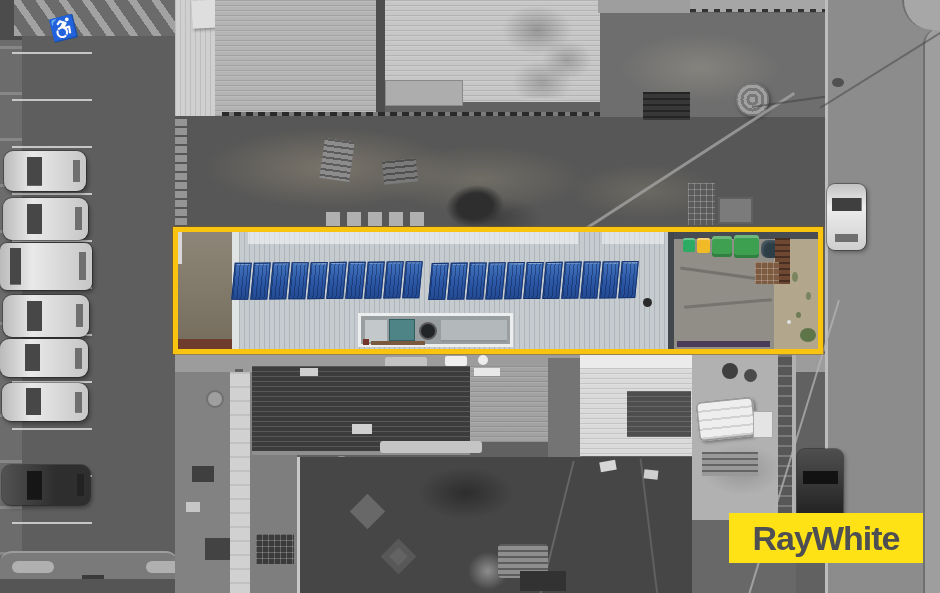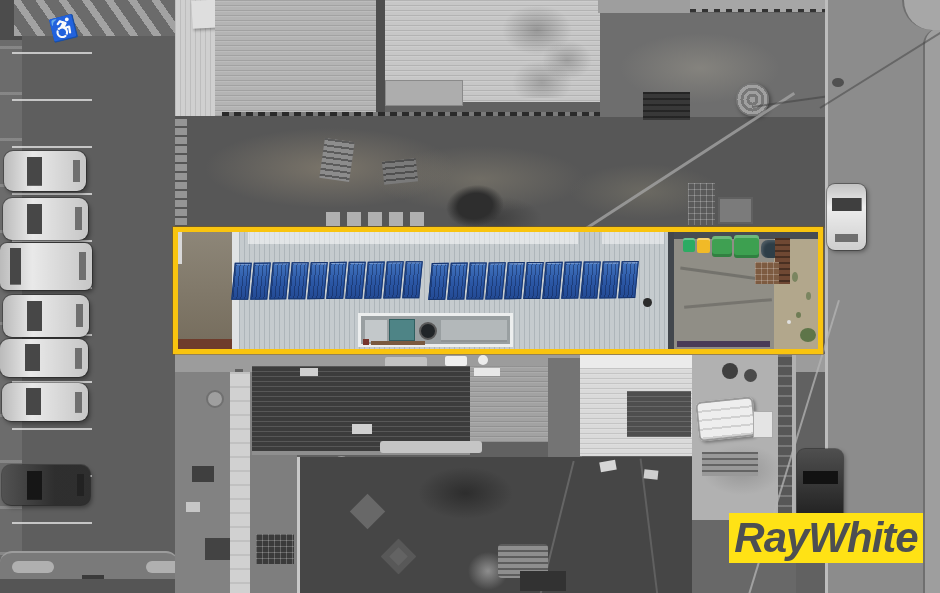--- a/index.html
+++ b/index.html
@@ -46,21 +46,21 @@
     border:5px solid #F9C40F; box-sizing:border-box; z-index:5;
     box-shadow: 0 0 0 1px rgba(140,95,0,.45), inset 0 0 0 1px rgba(170,110,0,.5); }
   .solar-row { position:absolute; top:30px; display:flex; gap:2px; transform:rotate(-.5deg); }
   .solar-panel { width:17px; height:37px; flex:0 0 auto; transform:skewX(-6deg);
     background-color:#2b57a5;
     background-image: repeating-linear-gradient(90deg, rgba(13,30,70,.45) 0 1px, transparent 1px 4px),
                       linear-gradient(180deg, #4274bf 0%, #2b57a5 55%, #234a94 100%);
     border:1px solid #16336b; box-sizing:border-box; box-shadow: inset 0 1px 0 rgba(255,255,255,.35); }
   .logo { position:absolute; left:729px; top:513px; width:194px; height:50px; background:#FFE215;
     display:flex; align-items:center; justify-content:center; z-index:10; }
-  .logo span { font-style:italic; font-weight:800; font-size:42px; color:#4D4F52; letter-spacing:-1px; }
+  .logo span { font-weight:800; font-size:34px; color:#4D4F52; letter-spacing:-1px; }
 </style>
 </head>
 <body>
 
 <div class="stage">
 
   <div class="abs" style="left:0;top:0;width:178px;height:593px;background:#5e5e5e;"></div>
   <div class="abs" style="left:0;top:0;width:22px;height:593px;background:#6c6c6c;background-image:linear-gradient(#4c4c4c,#4c4c4c),repeating-linear-gradient(180deg,rgba(255,255,255,.18) 0 3px,transparent 3px 46px);background-repeat:no-repeat,repeat;background-size:100% 40px,100% 100%;"></div>
   <div class="abs" style="left:14px;top:0;width:164px;height:36px;background:repeating-linear-gradient(55deg,#a2a2a2 0 7px,#6b6b6b 7px 19px);"></div>
   <div class="abs" style="left:12px;top:52px;width:80px;height:494px;background:repeating-linear-gradient(180deg,#d8d8d8 0 2px,transparent 2px 47px);opacity:.85;"></div>

